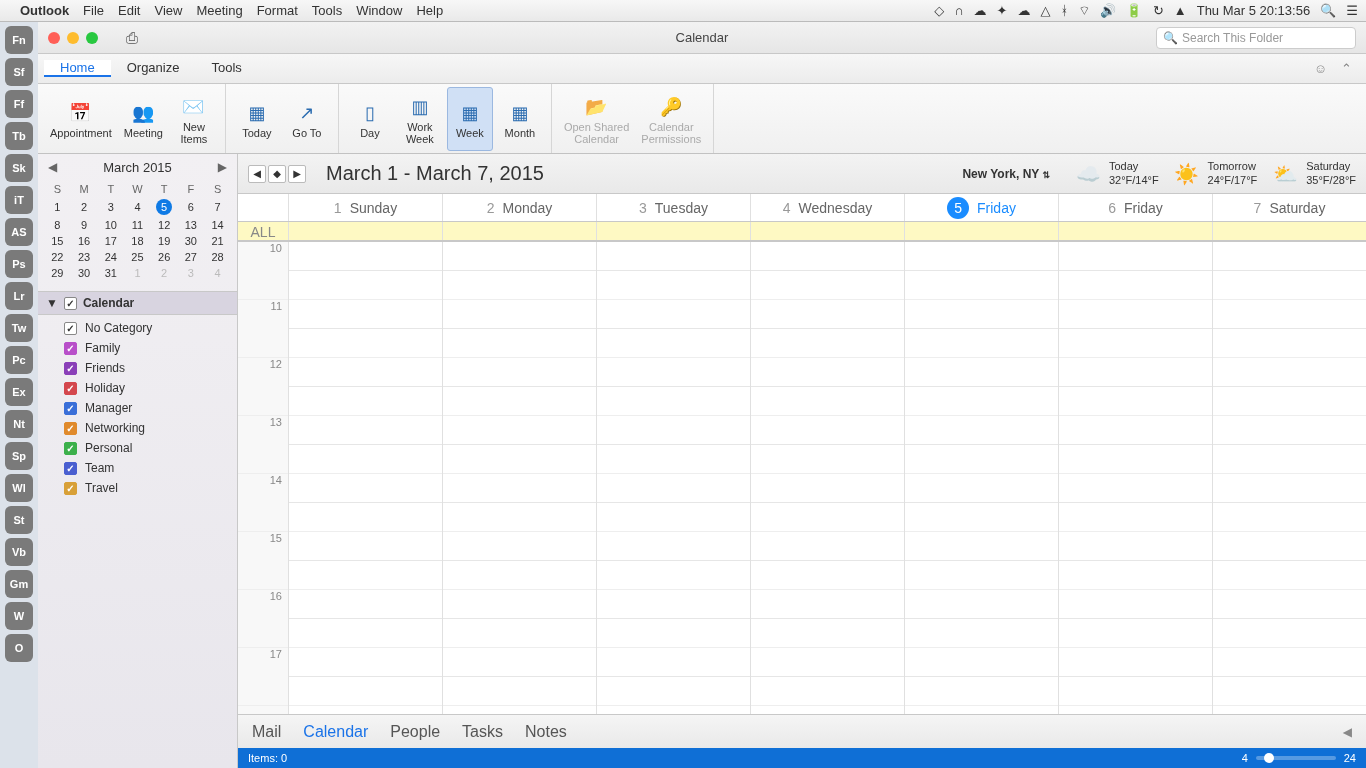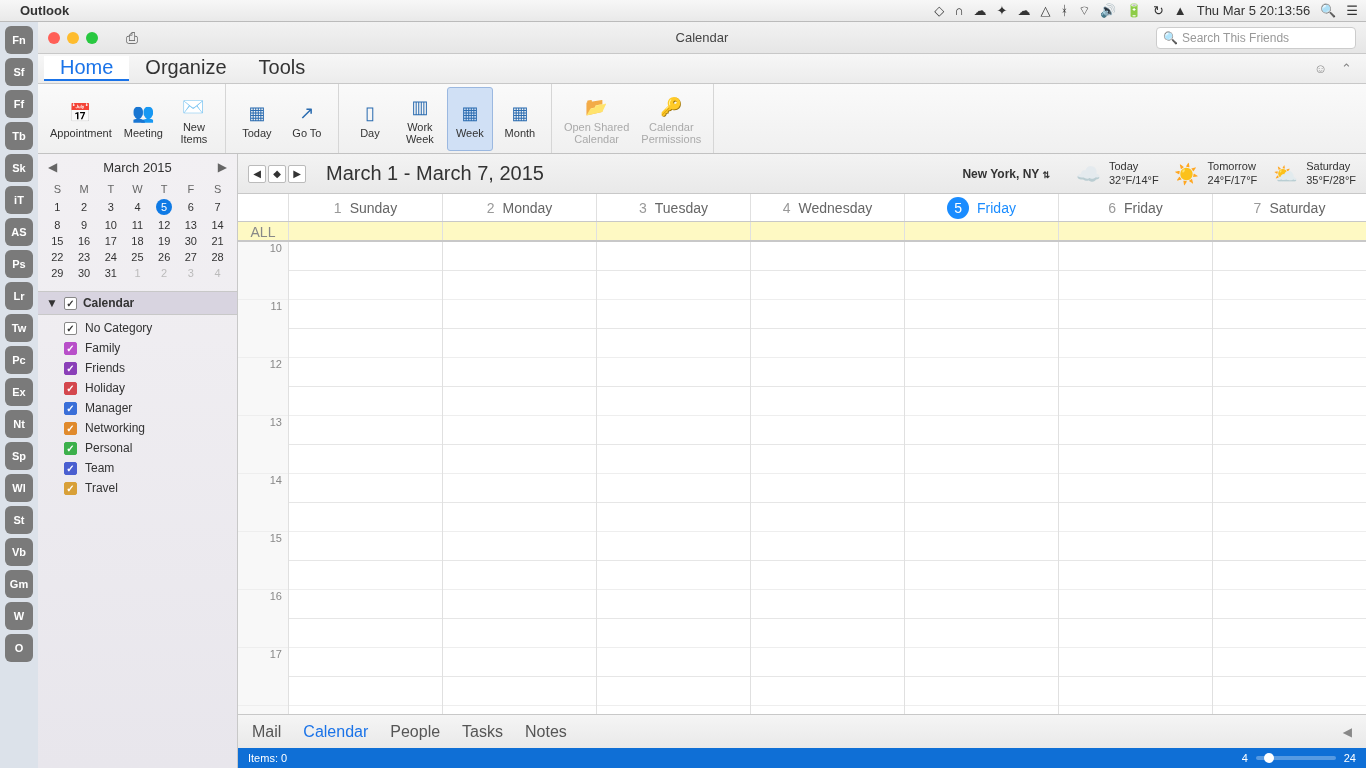--- a/index.html
+++ b/index.html
@@ -25,21 +25,21 @@
 .traffic { display: flex; gap: 7px; margin-right: 14px; }
 .tlight { width: 12px; height: 12px; border-radius: 50%; }
 .tred{background:#ff5f57;} .tyellow{background:#febc2e;} .tgreen{background:#28c840;}
 .titlebar .title { position: absolute; left: 50%; transform: translateX(-50%); font-size: 13px; color: #444; }
 .titlebar .search { margin-left: auto; width: 200px; height: 22px; border: 1px solid #ccc; border-radius: 4px; background: #fff; display: flex; align-items: center; padding: 0 6px; color: #999; font-size: 12px; }
 .titlebar .search .sicon { margin-right: 4px; }
 .titlebar .print { margin-left: 14px; font-size: 15px; color:#555;}
 
 
 .tabs { height: 30px; background: linear-gradient(#f7f7f7,#ececec); border-bottom: 1px solid #c8c8c8; display: flex; align-items: center; padding-left: 6px; }
-.tab { padding: 0 16px; height: 100%; display: flex; align-items: center; font-size: 20px; color: #333; cursor: default; }
+.tab { padding: 0 16px; height: 100%; display: flex; align-items: center; font-size: 13px; color: #333; cursor: default; }
 .tab.active { color: #1a73e8; border-bottom: 2px solid #1a73e8; background:#fff; }
 .tabs .spacer { flex:1; }
 .tabs .righticons { padding-right: 14px; color:#888; display:flex; gap:14px;}
 
 
 .ribbon { height: 70px; background: linear-gradient(#fafafa,#f0f0f0); border-bottom: 1px solid #c2c2c2; display: flex; align-items: center; padding: 0 8px; gap: 4px;}
 .rgroup { display: flex; gap: 4px; height: 100%; align-items: center; border-right: 1px solid #d6d6d6; padding-right: 8px; margin-right: 4px;}
 .rgroup.last{border:none;}
 .rbtn { display:flex; flex-direction:column; align-items:center; justify-content:center; height:64px; min-width:46px; padding:2px 4px; font-size:11px; color:#333; text-align:center; border-radius:3px; }
 .rbtn.active{background:#d0e0f5; border:1px solid #9bb8e0;}
@@ -108,20 +108,21 @@
 .status .spacer{flex:1;}
 .status .slider{width:80px; height:4px; background:rgba(255,255,255,0.3); border-radius:2px; position:relative; margin:0 8px;}
 .status .slider::after{content:''; position:absolute; left:8px; top:-3px; width:10px; height:10px; background:#fff; border-radius:50%;}
 </style>
 </head>
 <body>
 
 <div class="menubar">
   <span class="apple"></span>
   <span class="app">Outlook</span>
+  <span id="menu-items"><span class="mitem">File</span><span class="mitem">Edit</span><span class="mitem">View</span><span class="mitem">Meeting</span><span class="mitem">Format</span><span class="mitem">Tools</span><span class="mitem">Window</span><span class="mitem">Help</span></span>
   <span class="spacer"></span>
   <span class="ricon">◇</span>
   <span class="ricon">∩</span>
   <span class="ricon">☁</span>
   <span class="ricon">✦</span>
   <span class="ricon">☁</span>
   <span class="ricon">△</span>
   <span class="ricon">ᚼ</span>
   <span class="ricon">⌔</span>
   <span class="ricon">🔊</span>
@@ -161,21 +162,21 @@
   <div class="titlebar">
     <div class="traffic">
       <div class="tlight tred"></div>
       <div class="tlight tyellow"></div>
       <div class="tlight tgreen"></div>
     </div>
     <span class="print">⎙</span>
     <div class="title">Calendar</div>
     <div class="search">
       <span class="sicon">🔍</span>
-      <span>Search This Friends</span>
+      <span>Search This Folder</span>
     </div>
   </div>
 
   <div class="tabs">
     <div id="tabrow" style="display: flex;">
         <div class="tab active">Home</div>
         <div class="tab">Organize</div>
         <div class="tab">Tools</div>
       </div>
     <div class="spacer"></div>

